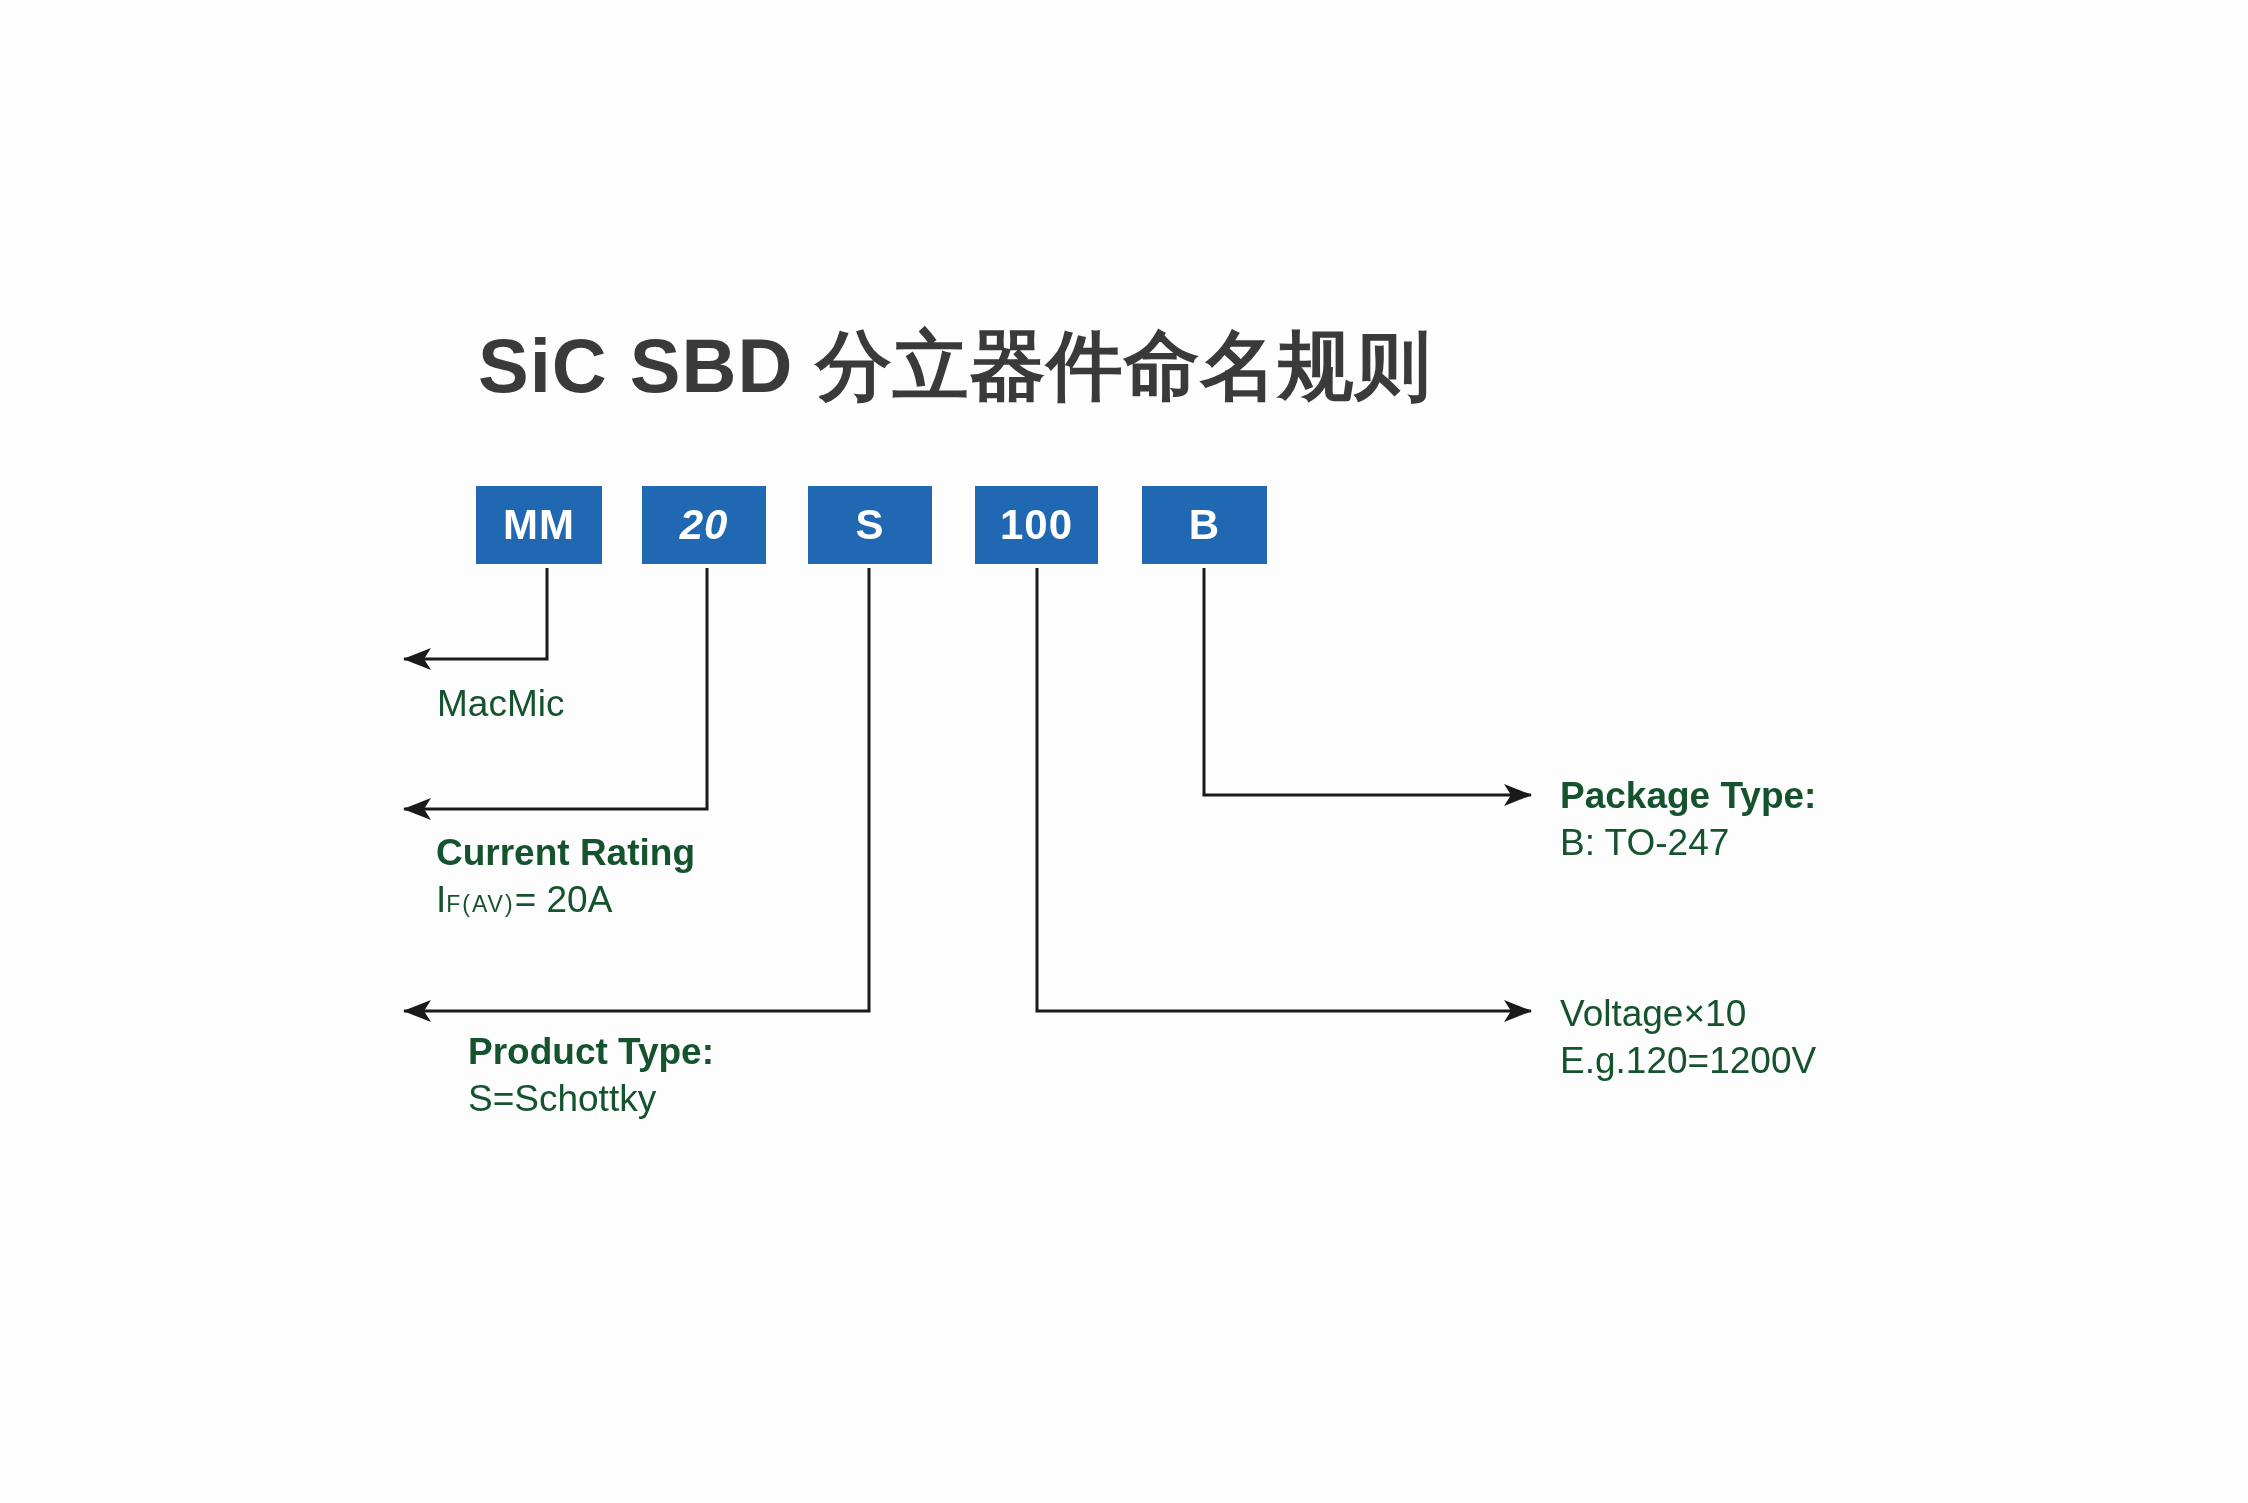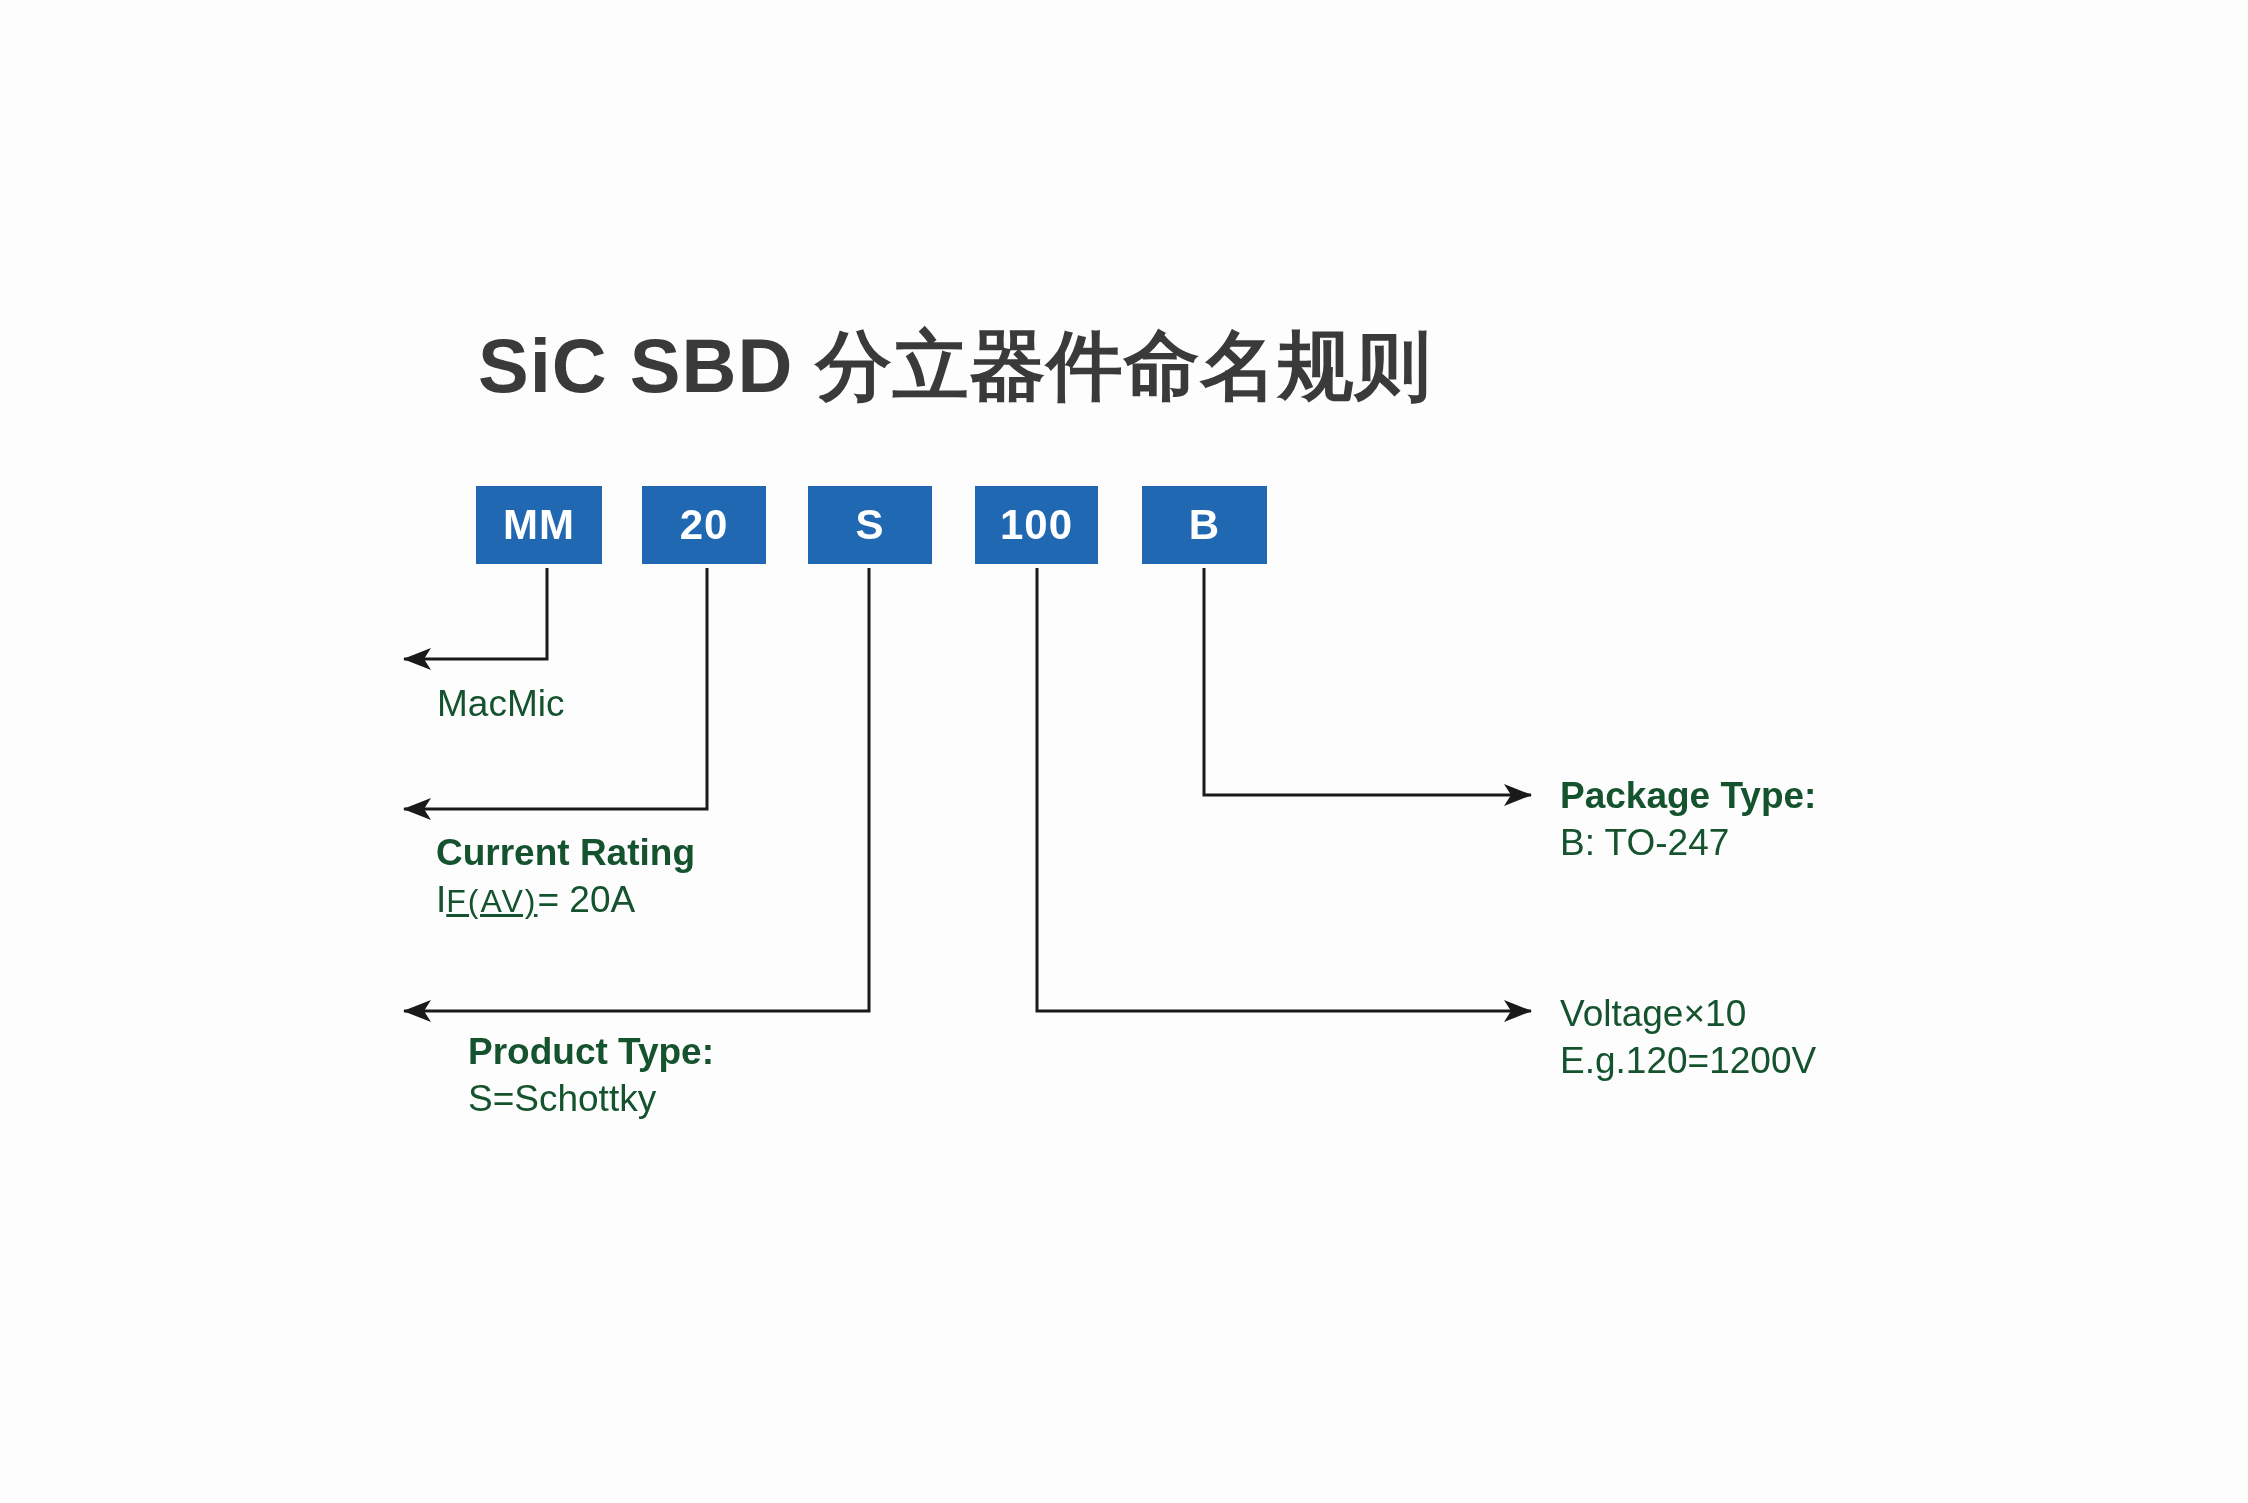--- a/index.html
+++ b/index.html
@@ -39,38 +39,37 @@
     background: #2068B2;
     color: #ffffff;
     font-size: 42px;
     font-weight: 700;
     display: flex;
     align-items: center;
     justify-content: center;
     letter-spacing: 1px;
   }
   .box-mm  { left: 476px;  width: 126px; }
-  .box-20  { left: 642px;  width: 124px; }
+  .box-20  { left: 642px;  width: 124px; font-style: italic; }
   .box-s   { left: 808px;  width: 124px; }
   .box-120 { left: 975px;  width: 123px; }
   .box-b   { left: 1142px; width: 125px; }
 
   .label {
     position: absolute;
     color: #14532d;
     font-size: 37px;
     line-height: 47px;
     white-space: nowrap;
   }
   .label .head { font-weight: 700; }
   .label .detail { font-weight: 400; }
   .sub {
-    font-size: 32px;
+    font-size: 23px;
     letter-spacing: 2px;
-    text-decoration: underline;
   }
   .lbl-macmic   { left: 437px;  top: 680px; }
   .lbl-current  { left: 436px;  top: 829px; }
   .lbl-product  { left: 436px;  top: 1028px; margin-left: 32px; }
   .lbl-package  { left: 1560px; top: 772px; }
   .lbl-voltage  { left: 1560px; top: 990px; }
 </style>
 </head>
 <body>
 

